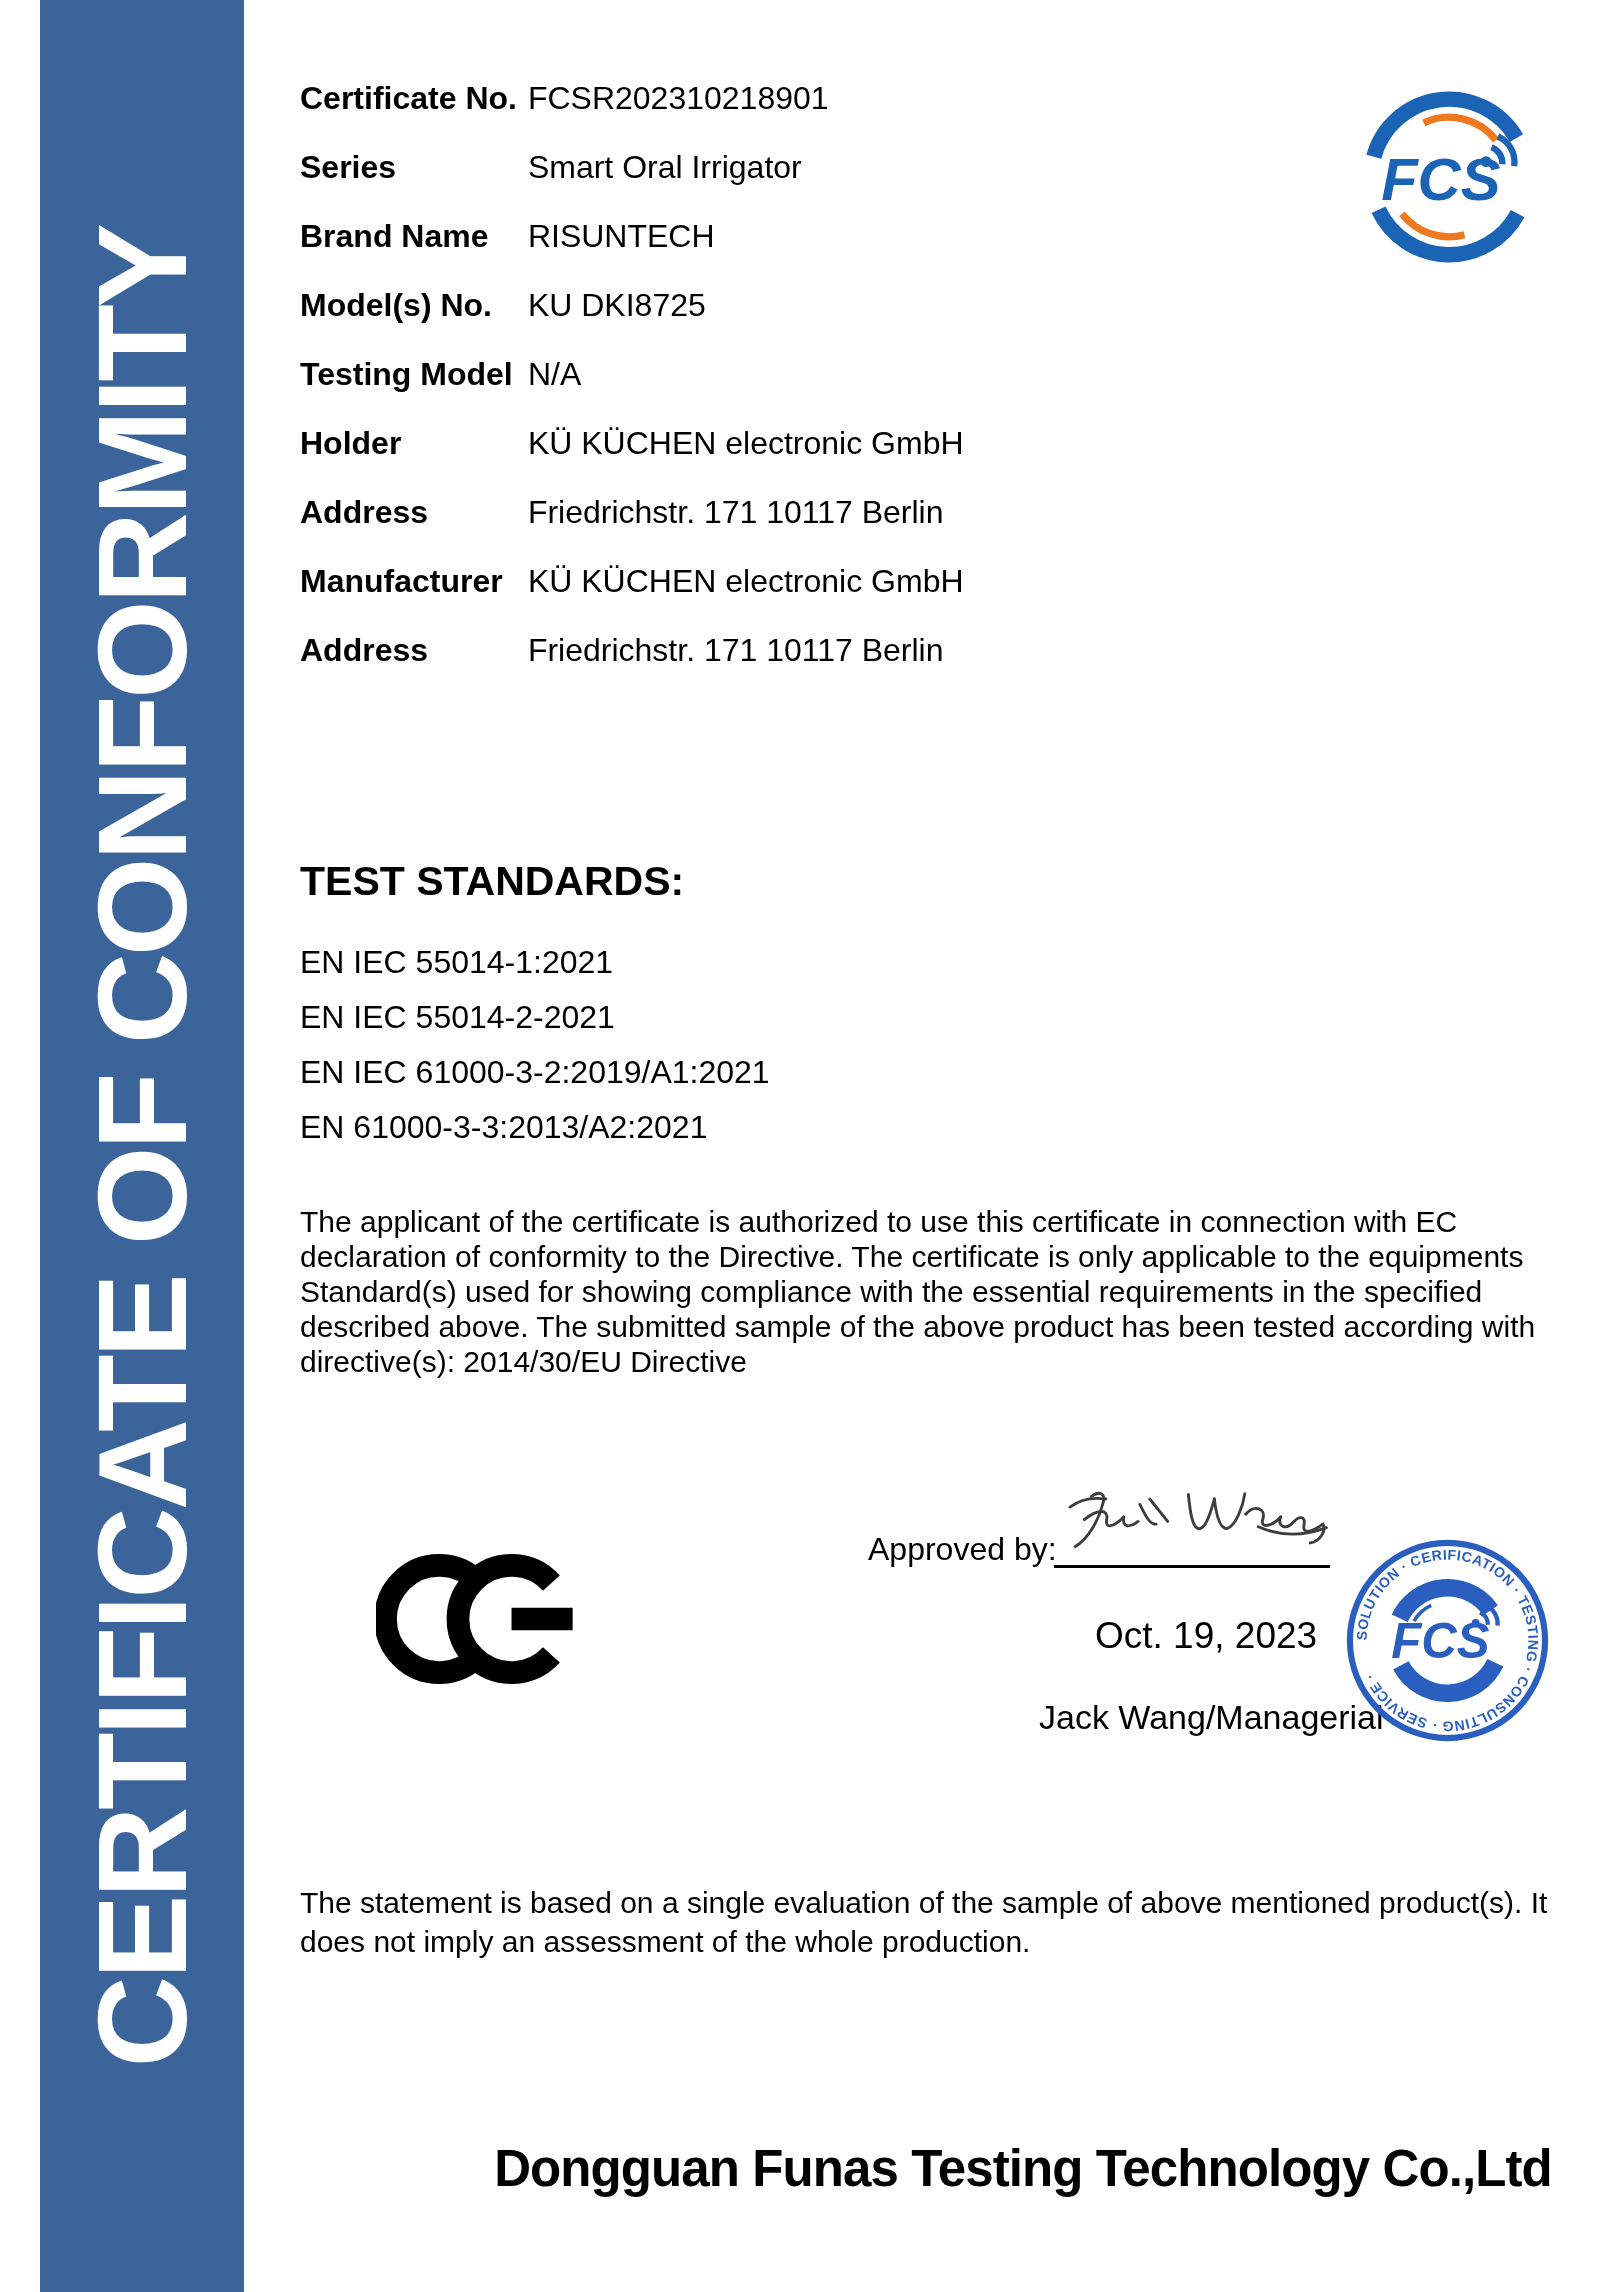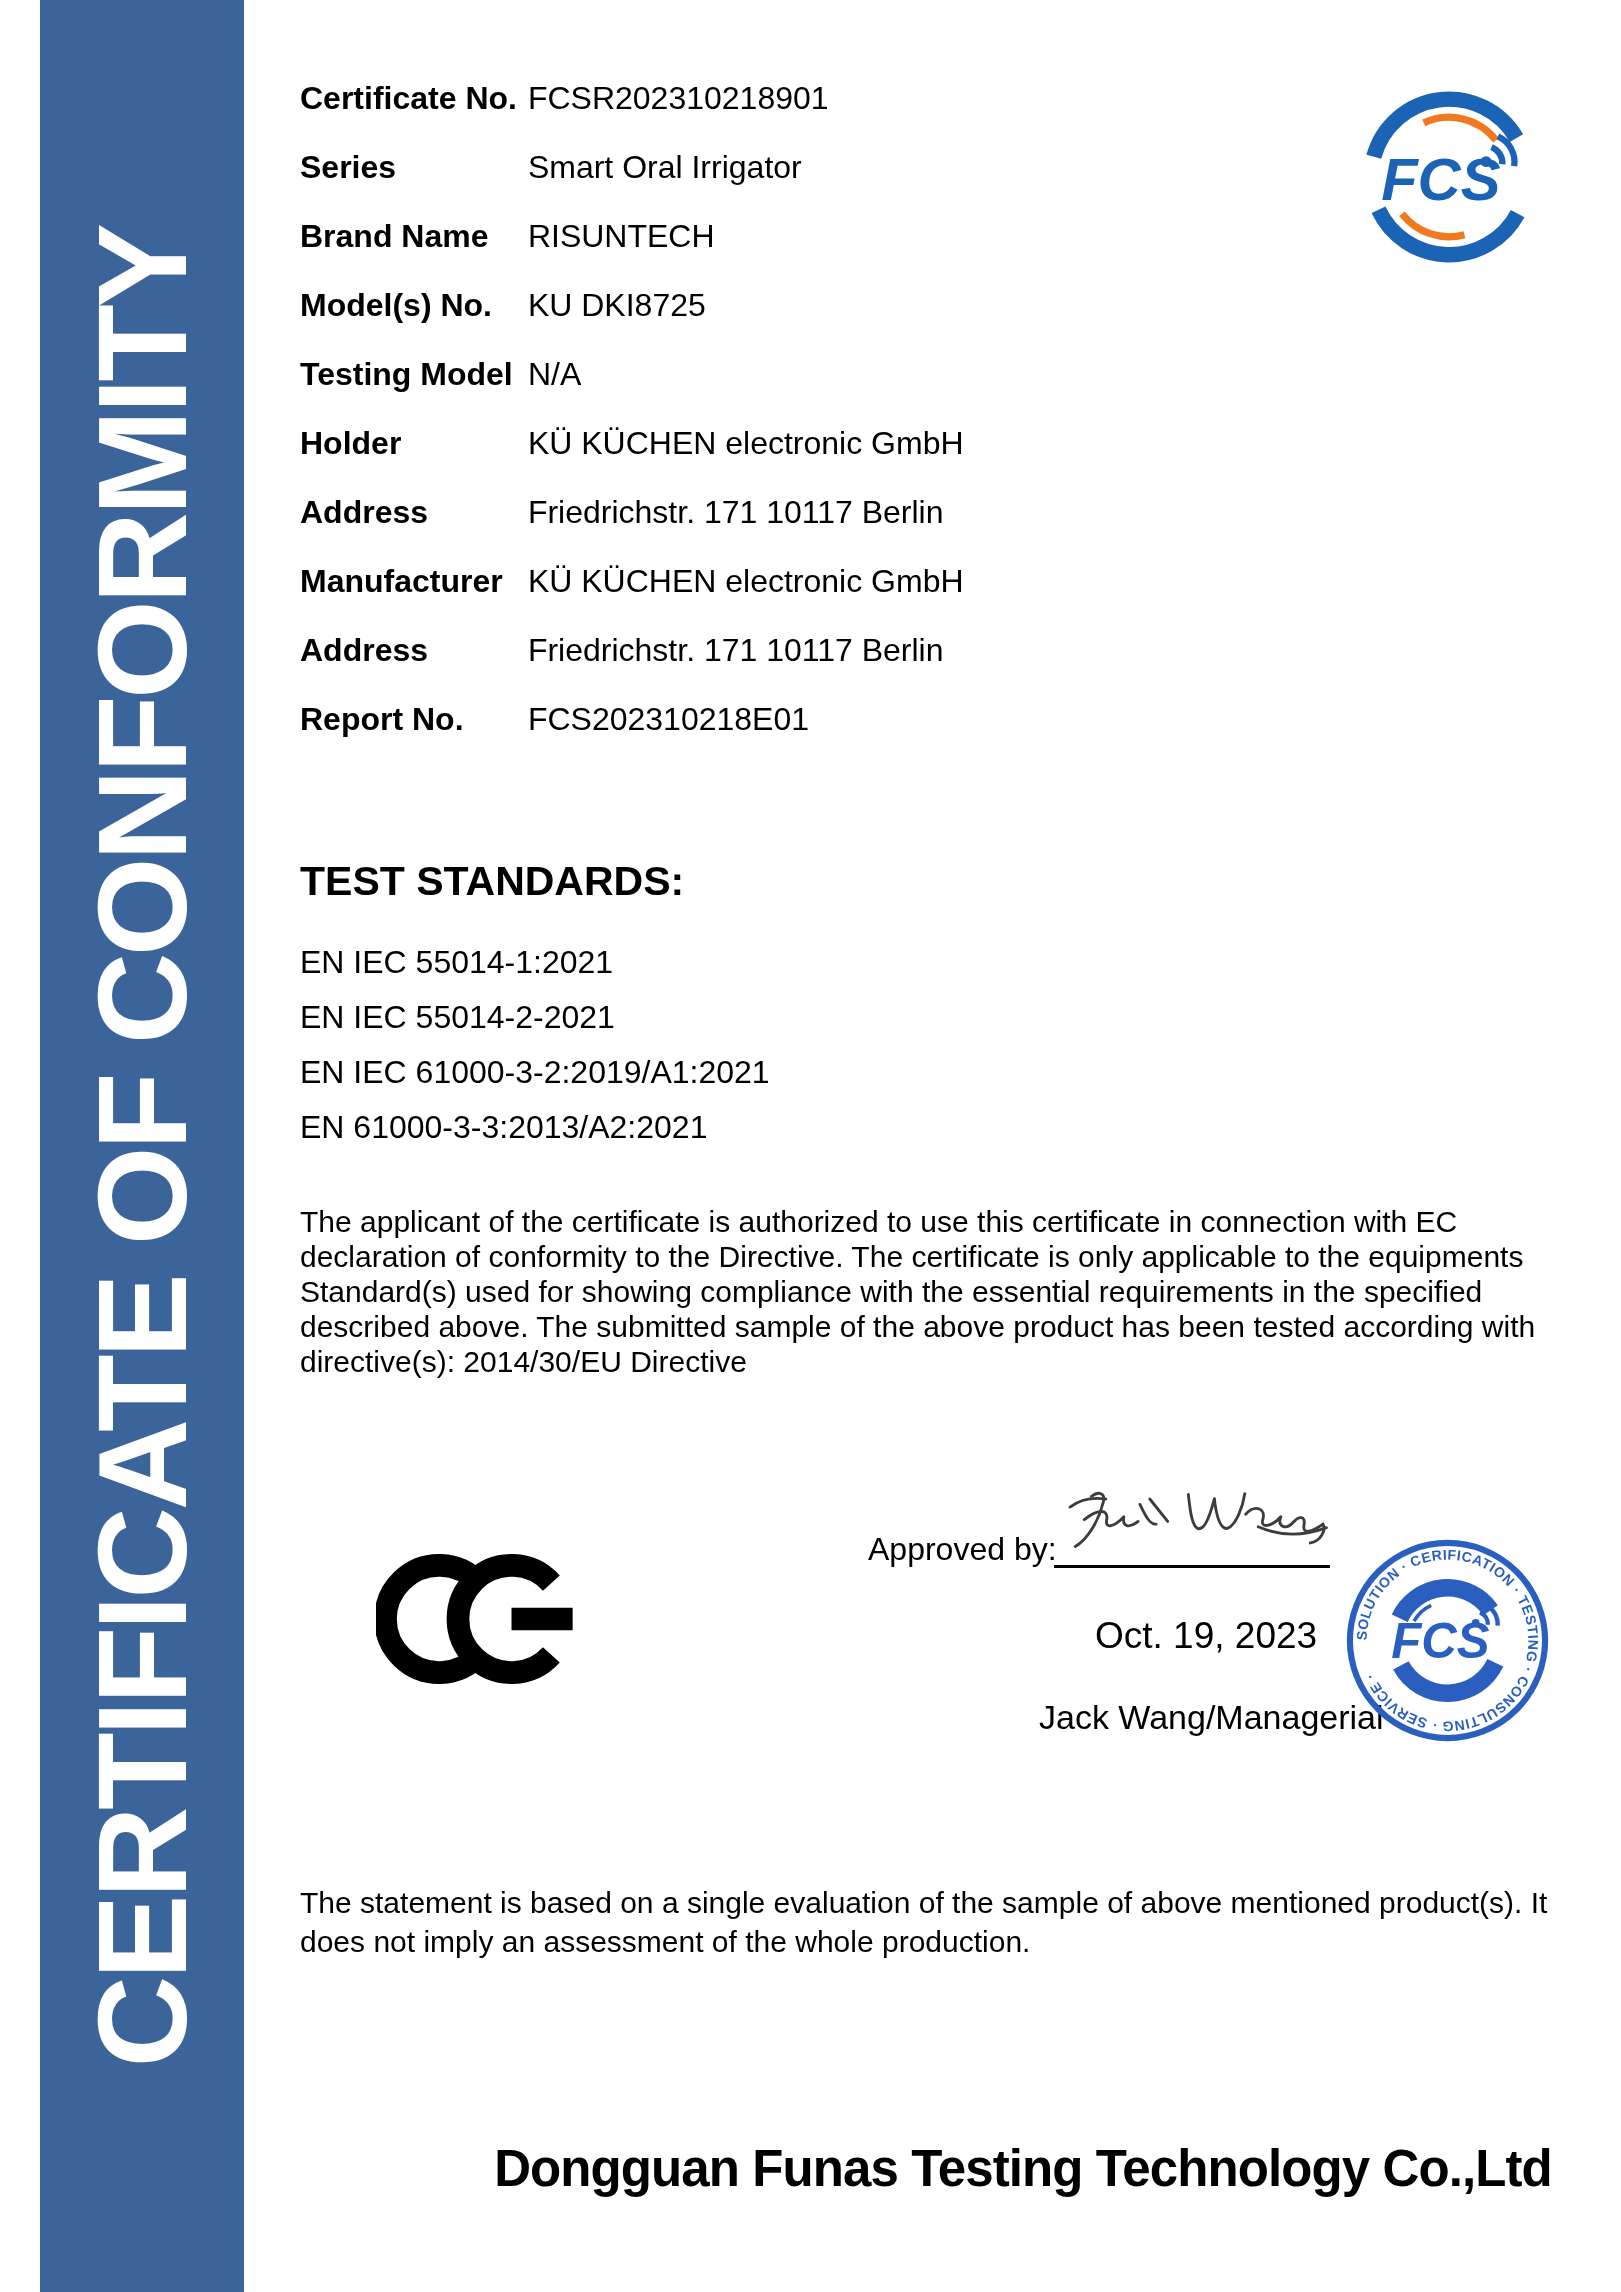--- a/index.html
+++ b/index.html
@@ -97,24 +97,20 @@
       <span class="info-value">Friedrichstr. 171 10117 Berlin</span>
     </div>
       <div class="info-row">
       <span class="info-label">Manufacturer</span>
       <span class="info-value">KÜ KÜCHEN electronic GmbH</span>
     </div>
       <div class="info-row">
       <span class="info-label">Address</span>
       <span class="info-value">Friedrichstr. 171 10117 Berlin</span>
     </div>
-      <div class="info-row">
-      <span class="info-label">Report No.</span>
-      <span class="info-value">FCS202310218E01</span>
-    </div>
     </div>
 
   <div class="standards">
     <div class="standards-heading">TEST STANDARDS:</div>
     <div>
         <div class="standards-item">EN IEC 55014-1:2021</div>
         <div class="standards-item">EN IEC 55014-2-2021</div>
         <div class="standards-item">EN IEC 61000-3-2:2019/A1:2021</div>
         <div class="standards-item">EN 61000-3-3:2013/A2:2021</div>
       </div>

